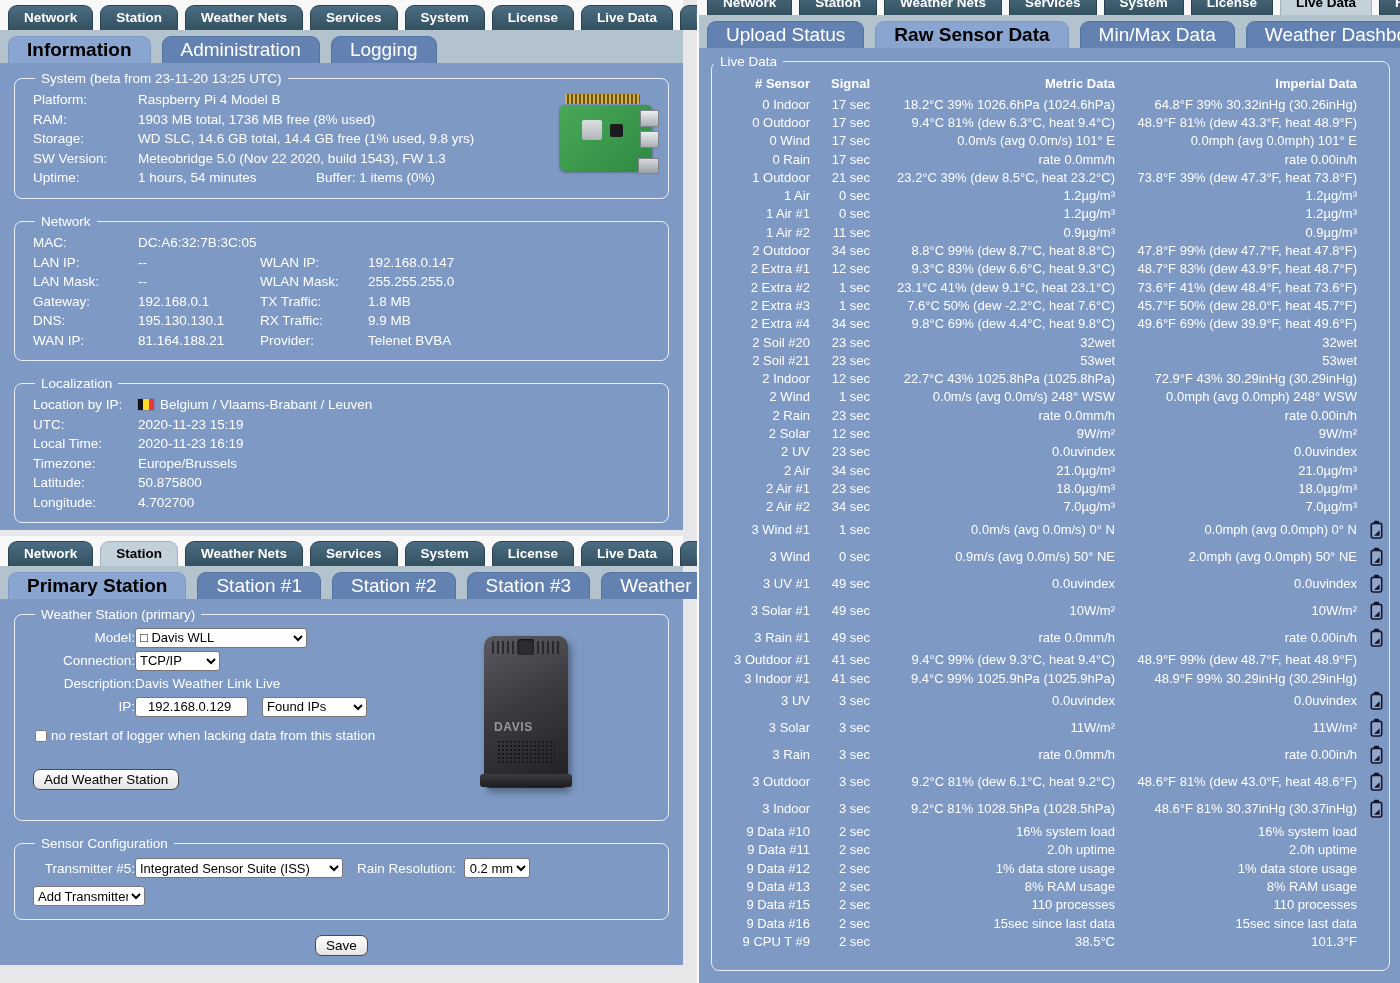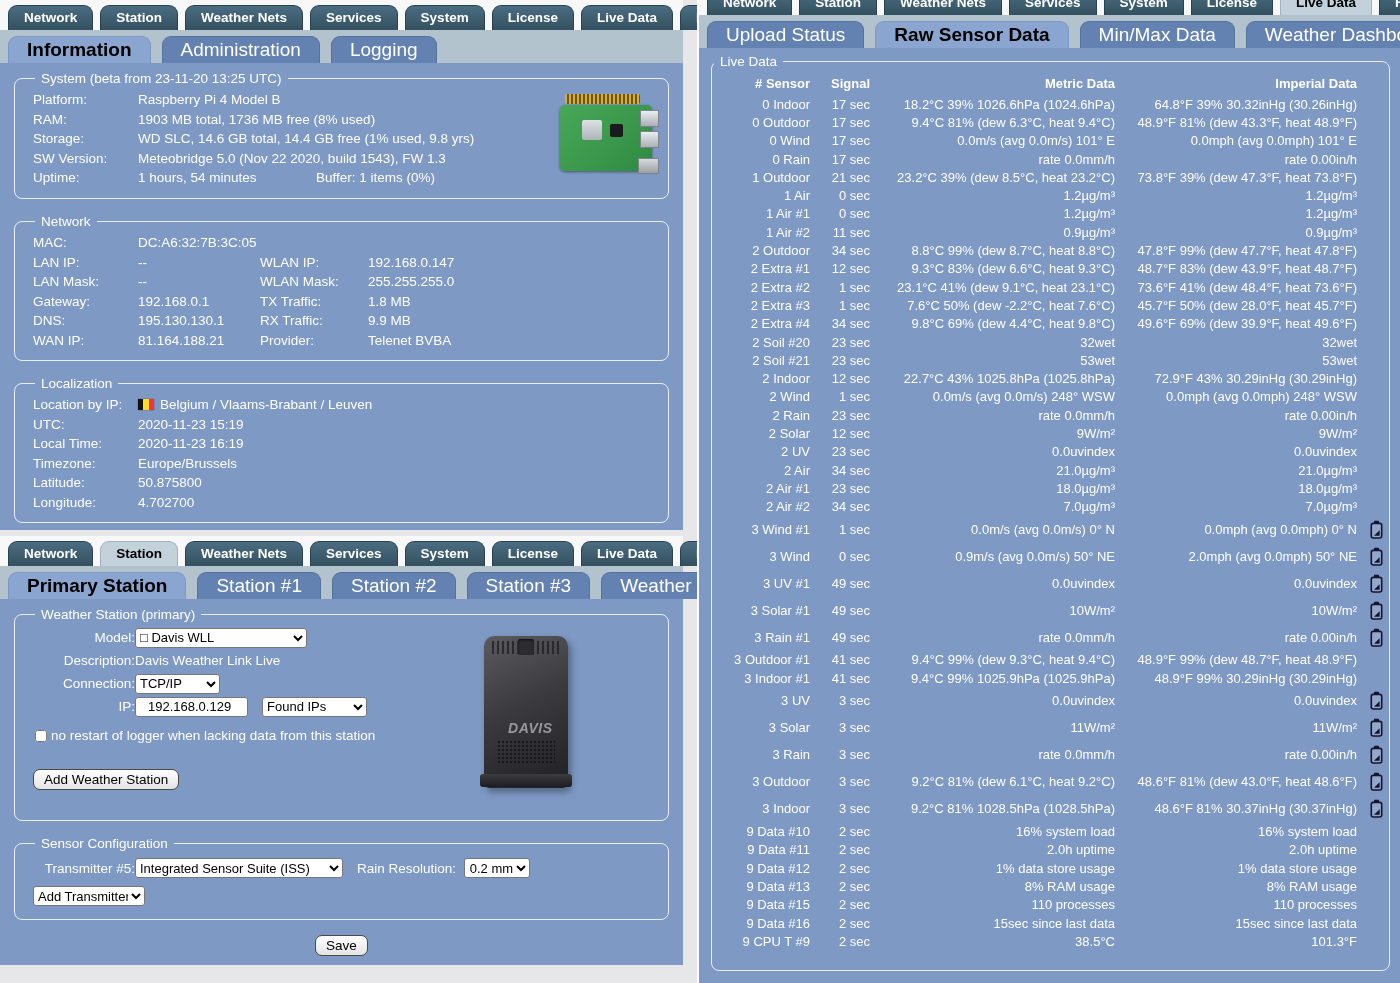--- a/index.html
+++ b/index.html
@@ -64,21 +64,21 @@
   .btn{font-family:inherit;font-size:13.5px;color:#000;background:linear-gradient(#ffffff,#e4e4e4);
        border:1.5px solid #4a4a4a;border-radius:7px;padding:2px 10px;cursor:pointer;}
   .addstation{margin-top:26px;}
   .saverow{text-align:center;margin-top:4px;}
 
   
   .wll{position:absolute;top:14px;right:100px;width:84px;height:152px;}
   .wll-body{position:absolute;inset:0;background:linear-gradient(155deg,#5a5a60 0%,#3a3a3f 45%,#202024 100%);border-radius:10px 10px 5px 5px;box-shadow:3px 4px 7px rgba(0,0,0,.35);}
   .wll-vents{position:absolute;top:5px;left:8px;right:8px;height:13px;background:repeating-linear-gradient(90deg,#1d1d21 0 2px,transparent 2px 5px);opacity:.75;}
   .wll-notch{position:absolute;top:3px;left:50%;transform:translateX(-50%);width:16px;height:16px;background:#2c2c31;border-radius:2px;box-shadow:inset 0 1px 2px #111;}
-  .wll-logo{position:absolute;left:24px;top:84px;color:#97979c;font-size:14px;font-weight:bold;font-style:italic;letter-spacing:.6px;}
+  .wll-logo{position:absolute;left:10px;top:84px;color:#97979c;font-size:12px;font-weight:bold;letter-spacing:.6px;}
   .wll-dots{position:absolute;left:13px;right:13px;top:104px;height:24px;background-image:radial-gradient(#18181b 1px,transparent 1.3px);background-size:4px 4px;}
   .wll-base{position:absolute;bottom:1px;left:-4px;right:-4px;height:13px;background:linear-gradient(#3c3c41,#1d1d21);border-radius:3px;}
 
   
   .panel-c .bluebody{padding:6px 12px 12px 12px;}
   .panel-c fieldset{margin:0;padding:2px 6px 8px 0;height:100%;box-sizing:border-box;}
   .lrow{display:grid;grid-template-columns:86px 60px 245px 1fr 26px;align-items:center;
         padding-left:12px;color:#fff;font-size:13px;height:18.3px;white-space:nowrap;text-align:right;}
   .lrow.bat{height:27px;}
   .lhead{height:24px;font-weight:bold;}
@@ -303,26 +303,26 @@
     </div>
     <div class="bluebody">
 
       <fieldset style="min-height:198px;">
         <legend>Weather Station (primary)</legend>
         <div class="formrow">
           <span class="k">Model:</span>
           <select class="w-model"><option>□ Davis WLL</option></select>
         </div>
         <div class="formrow">
+          <span class="k">Connection:</span>
+          <select class="w-conn"><option>TCP/IP</option></select>
+        </div>
+        <div class="formrow">
           <span class="k">Description:</span>
           <span>Davis Weather Link Live</span>
-        </div>
-        <div class="formrow">
-          <span class="k">Connection:</span>
-          <select class="w-conn"><option>TCP/IP</option></select>
         </div>
         <div class="formrow">
           <span class="k">IP:</span>
           <input type="text" class="w-ip" value="192.168.0.129" style="">
           <select class="w-found"><option>Found IPs</option></select>
         </div>
         <div class="cbrow">
           <input type="checkbox" style="">
           <span>no restart of logger when lacking data from this station</span>
         </div>

